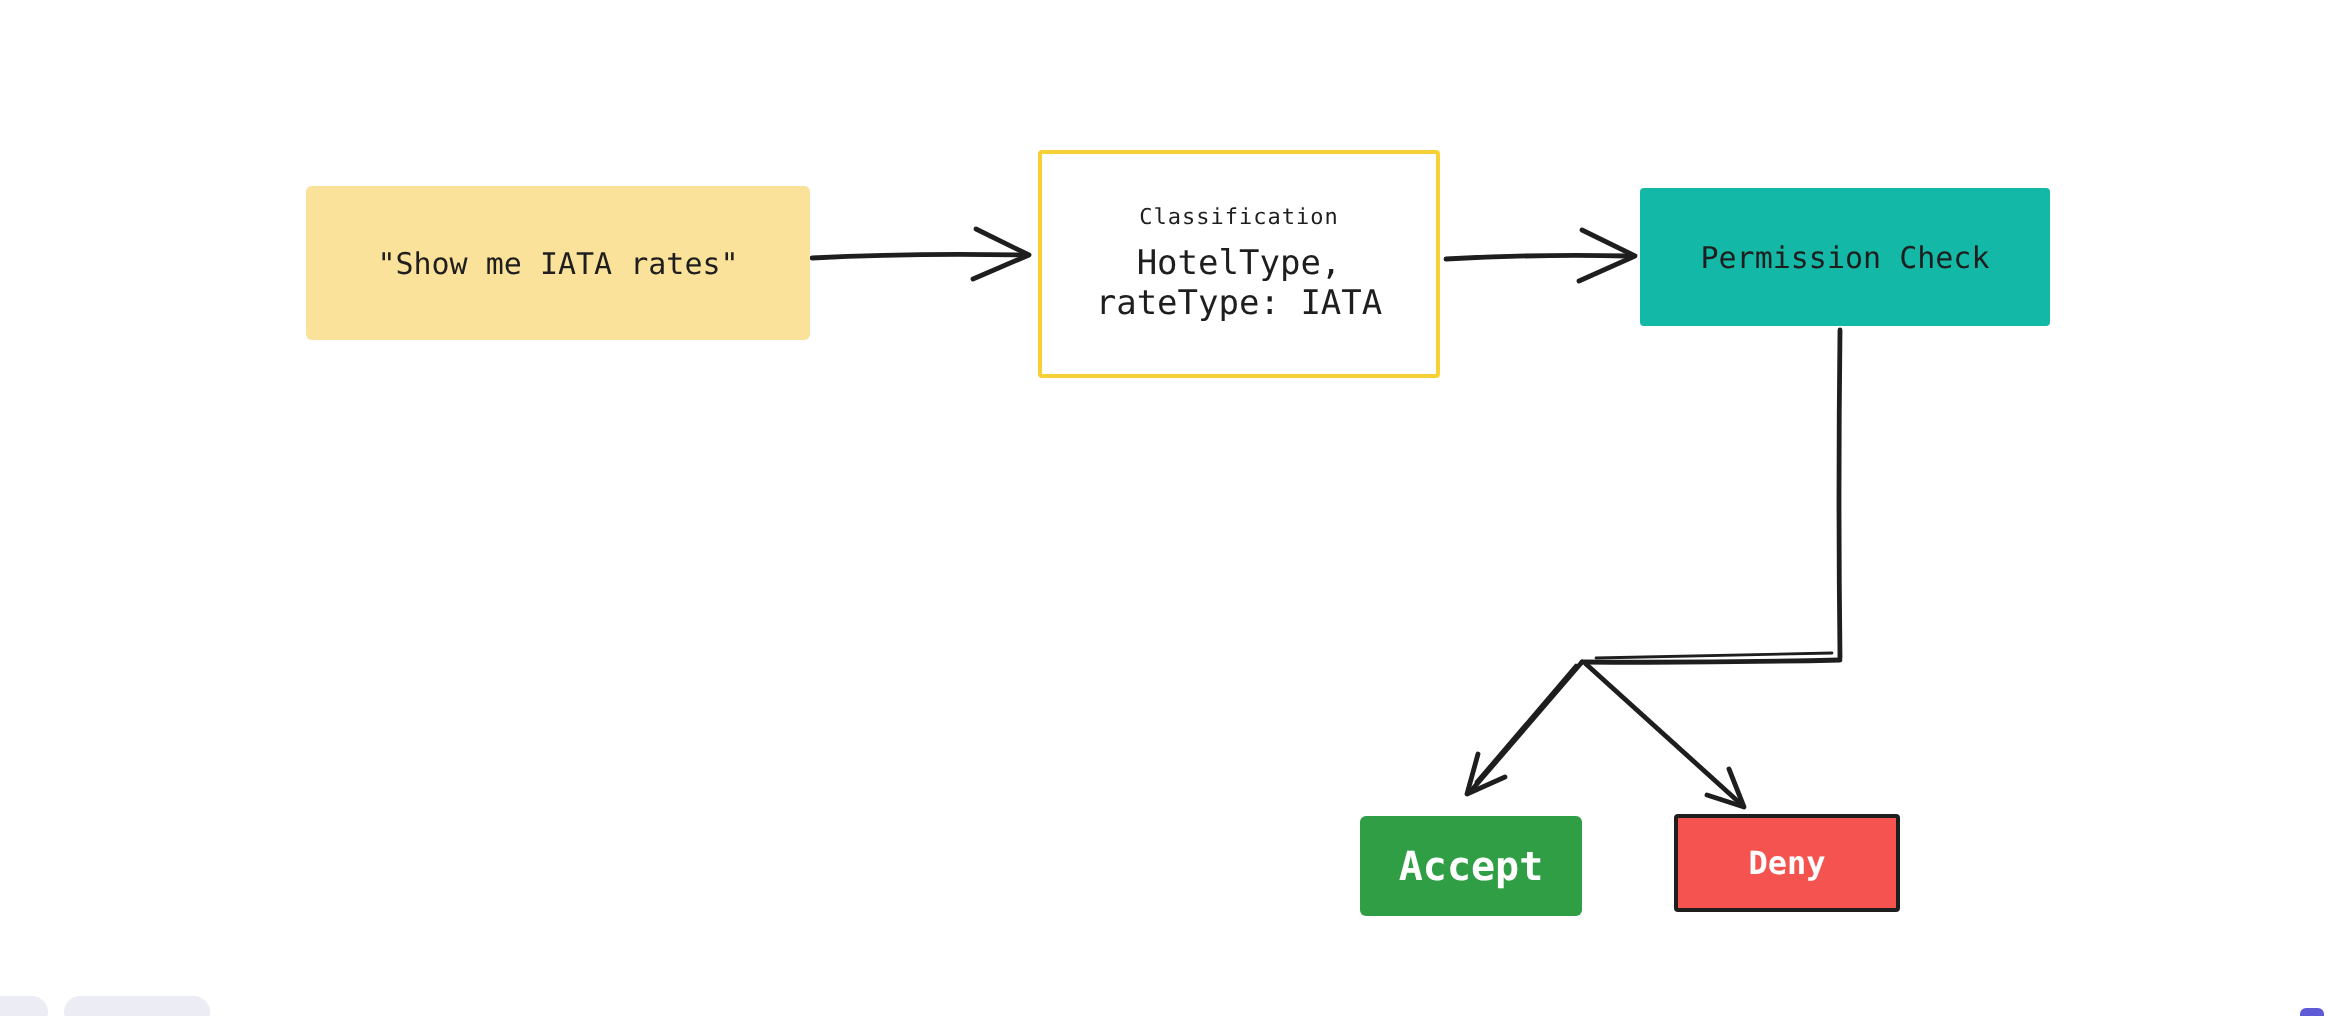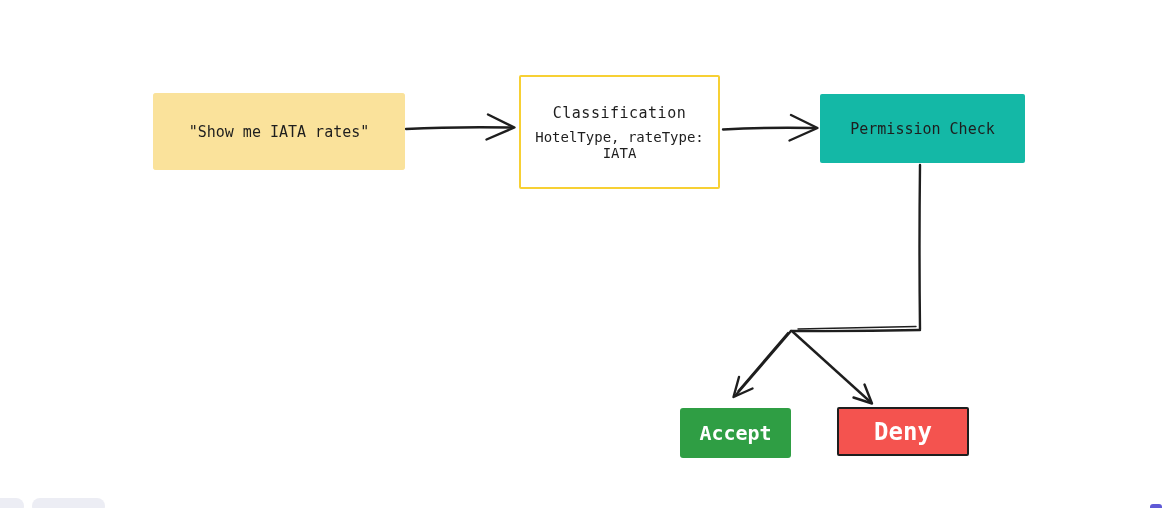--- a/index.html
+++ b/index.html
@@ -37,43 +37,43 @@
     box-shadow: inset 0 0 0 1px rgba(250,226,155,0.6);
   }
   .node-classification {
     left: 519px; top: 75px; width: 201px; height: 114px;
     background: #ffffff;
     border: 2.5px solid #f7d034;
     border-radius: 2px;
     flex-direction: column;
     gap: 7px;
   }
-  .node-classification .title { font-size: 15px; letter-spacing: 0.5px; }
-  .node-classification .subtitle { font-size: 14px; }
+  .node-classification .title { font-size: 11px; letter-spacing: 0.5px; }
+  .node-classification .subtitle { font-size: 17px; }
   .node-permission {
     left: 820px; top: 94px; width: 205px; height: 69px;
     background: #14b8a6;
     border-radius: 2px;
     font-size: 15px;
   }
   .node-accept {
     left: 680px; top: 408px; width: 111px; height: 50px;
     background: #2f9e44;
     border-radius: 3px;
     color: #ffffff;
     font-size: 20px;
     font-weight: bold;
   }
   .node-deny {
-    left: 837px; top: 407px; width: 132px; height: 49px;
+    left: 837px; top: 407px; width: 113px; height: 49px;
     background: #f4534f;
     border: 2.5px solid #1e1e1e;
     border-radius: 2px;
     color: #ffffff;
-    font-size: 24px;
+    font-size: 16px;
     font-weight: bold;
   }
   .island {
     position: absolute;
     background: #ecedf4;
   }
   .island-small {
     left: -8px; top: 498px; width: 32px; height: 16px;
     border-radius: 8px;
   }

